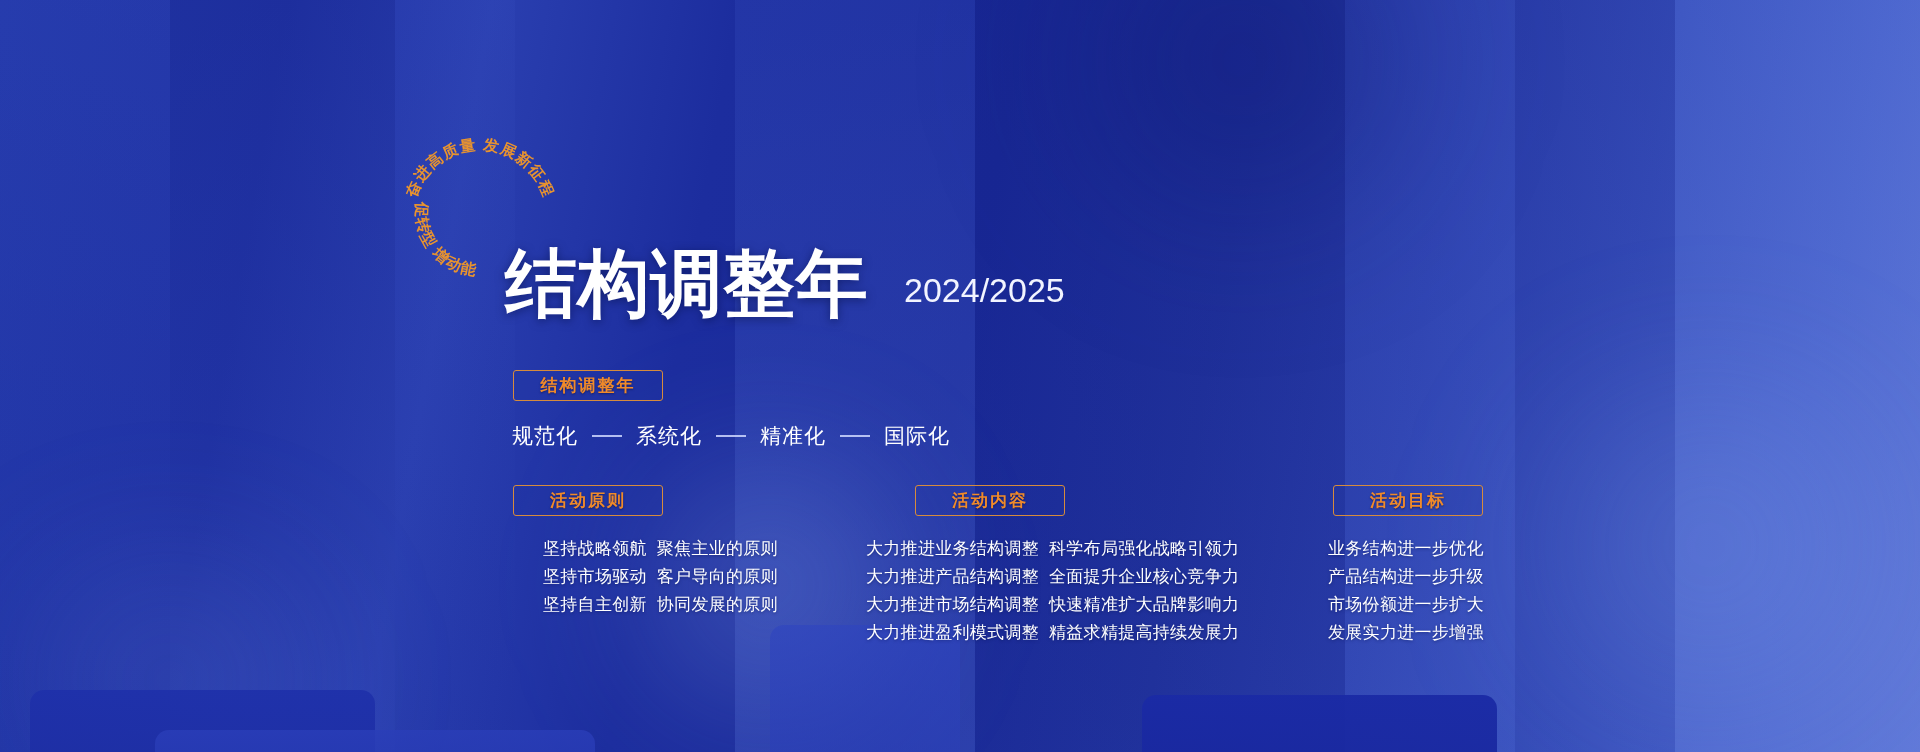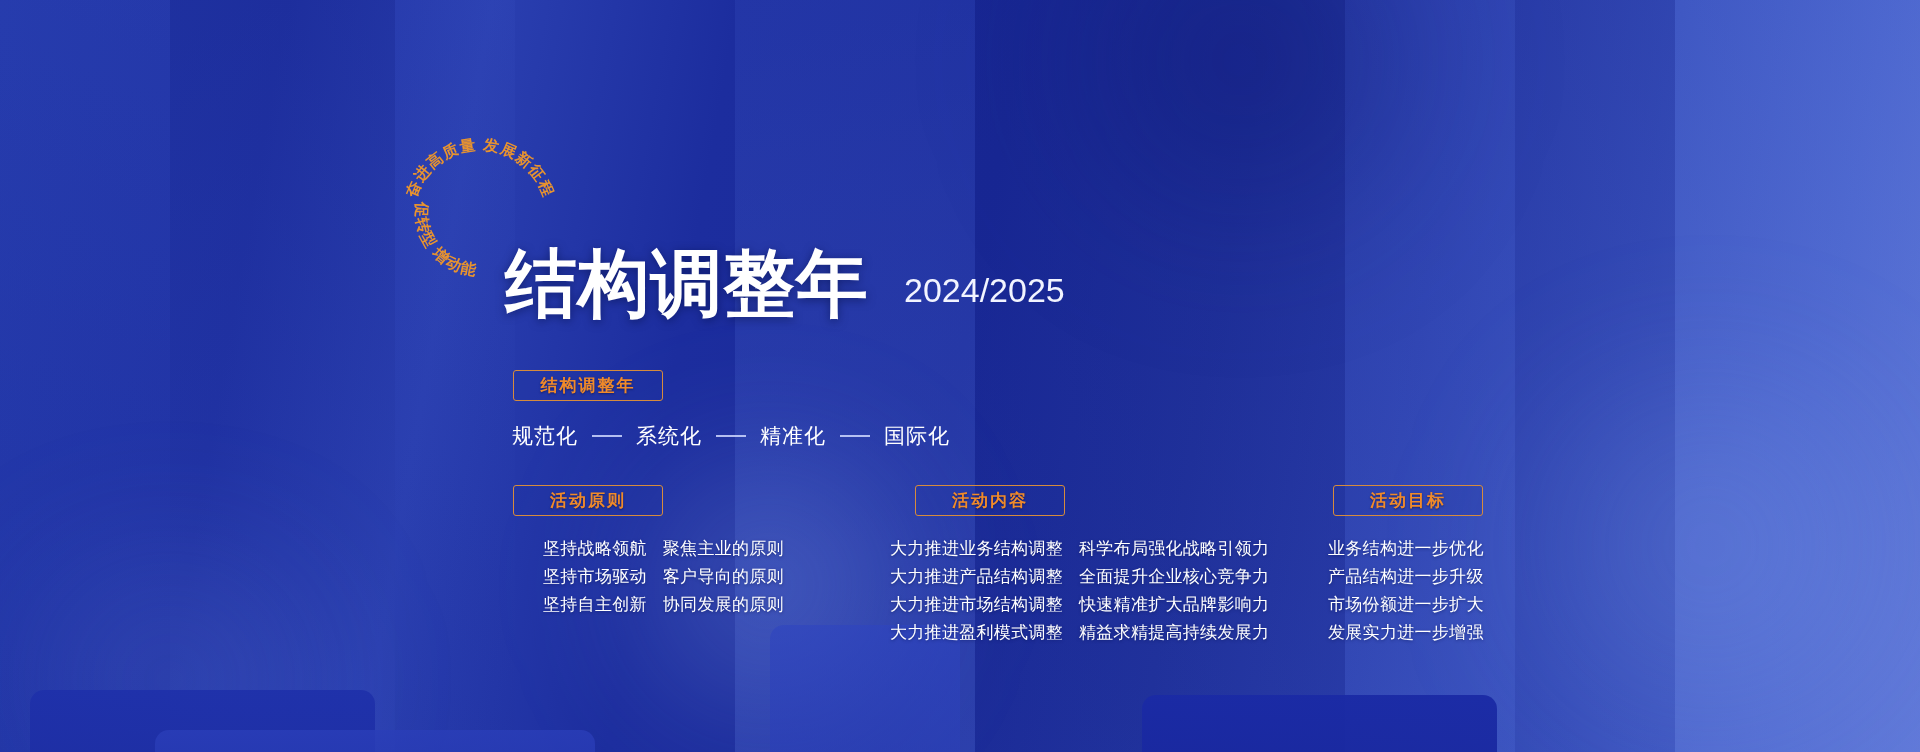--- a/index.html
+++ b/index.html
@@ -140,26 +140,26 @@
     background: #cfd8ff;
     opacity: 0.85;
   }
 
   
   .col {
     position: absolute;
     top: 534px;
   }
   #col-principle { left: 543px; }
-  #col-content { left: 866px; margin-left: 24px; }
+  #col-content { left: 866px; }
   #col-goal { left: 1328px; }
 
   .col .row {
     display: flex;
-    gap: 16px;
+    gap: 10px;
     font-family: "DejaVu Sans", sans-serif;
     font-size: 17px;
     color: #ffffff;
     line-height: 28px;
     white-space: nowrap;
     letter-spacing: 0.3px;
     text-shadow: 0 1px 3px rgba(10,20,80,0.5);
   }
   .col .row .a { }
   .col .row .b { }

